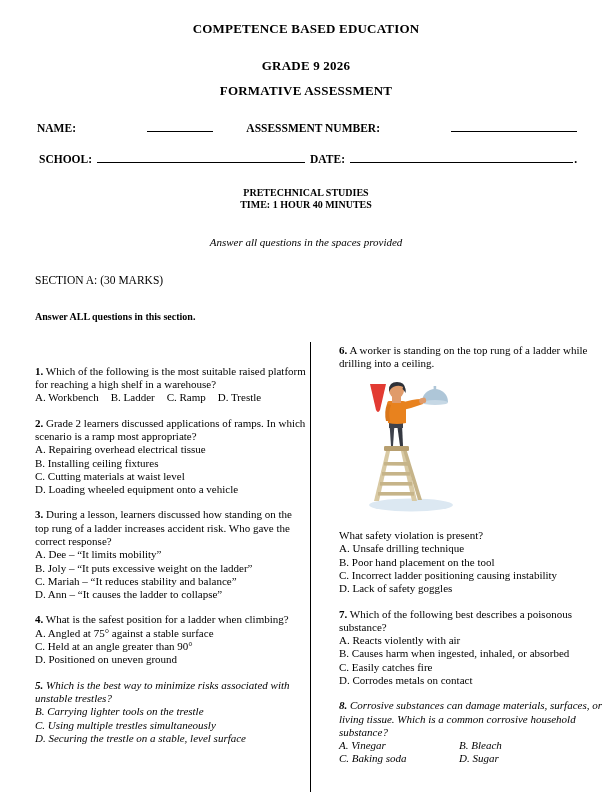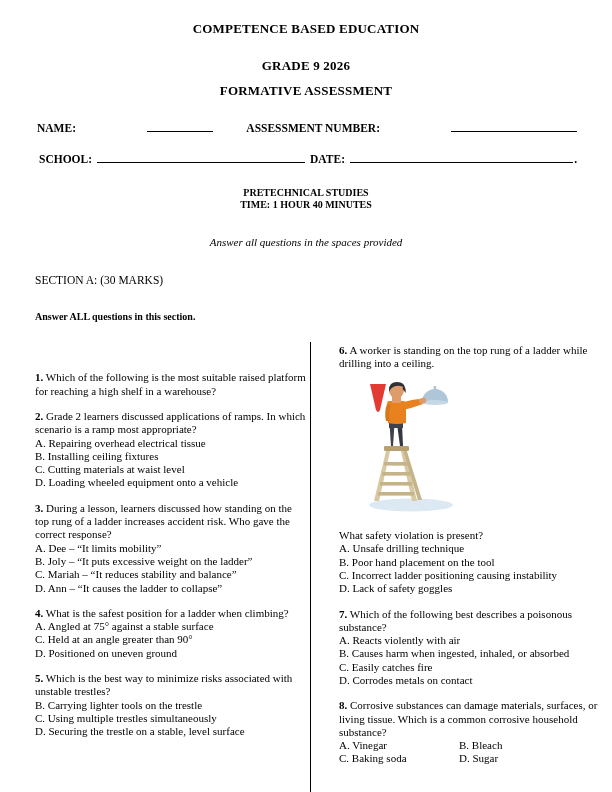--- a/index.html
+++ b/index.html
@@ -101,21 +101,21 @@
   .divider {
     position: absolute;
     left: 275px;
     top: -2px;
     width: 0;
     height: 466px;
     border-left: 1.1px solid #000;
   }
 
   .q { margin-bottom: 12px; }
-  .q:last-child { margin-bottom: 0; }
+  .q:last-child { margin-bottom: 0; font-style: italic; }
   .q-stem { margin: 0; }
   .q-num { font-weight: bold; }
   .opt { margin: 0; }
   .opts-inline { margin: 0; }
   .opts-inline span { margin-right: 12px; }
   .opts-grid {
     display: grid;
     grid-template-columns: 120px 1fr;
     row-gap: 0;
   }
@@ -166,20 +166,21 @@
 
   <div class="section-head">SECTION A: (30 MARKS)</div>
   <div class="section-sub">Answer ALL questions in this section.</div>
 
   <div class="columns">
     <div class="divider"></div>
 
     <div class="col col-left" id="col-left">
         <div class="q">
           <p class="q-stem"><span class="q-num">1.</span> <span>Which of the following is the most suitable raised platform for reaching a high shelf in a warehouse?</span></p>
+          <p class="opts-inline"><span>A. Workbench</span><span>B. Ladder</span><span>C. Ramp</span><span>D. Trestle</span></p>
         </div>
         <div class="q">
           <p class="q-stem"><span class="q-num">2.</span> <span>Grade 2 learners discussed applications of ramps. In which scenario is a ramp most appropriate?</span></p>
           <p class="opt">A. Repairing overhead electrical tissue</p>
           <p class="opt">B. Installing ceiling fixtures</p>
           <p class="opt">C. Cutting materials at waist level</p>
           <p class="opt">D. Loading wheeled equipment onto a vehicle</p>
         </div>
         <div class="q">
           <p class="q-stem"><span class="q-num">3.</span> <span>During a lesson, learners discussed how standing on the top rung of a ladder increases accident risk. Who gave the correct response?</span></p>

